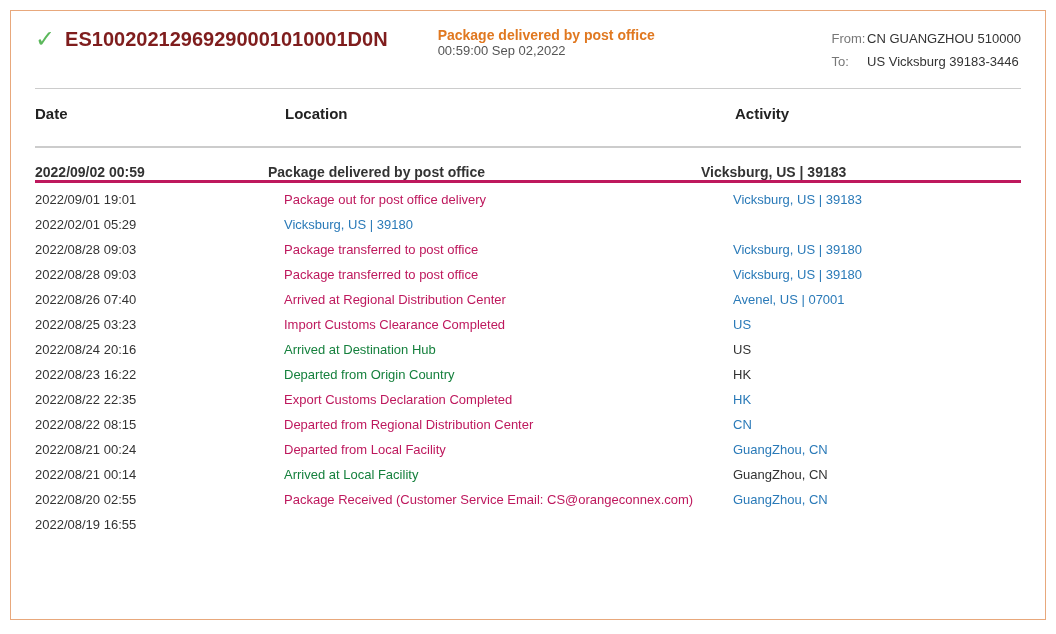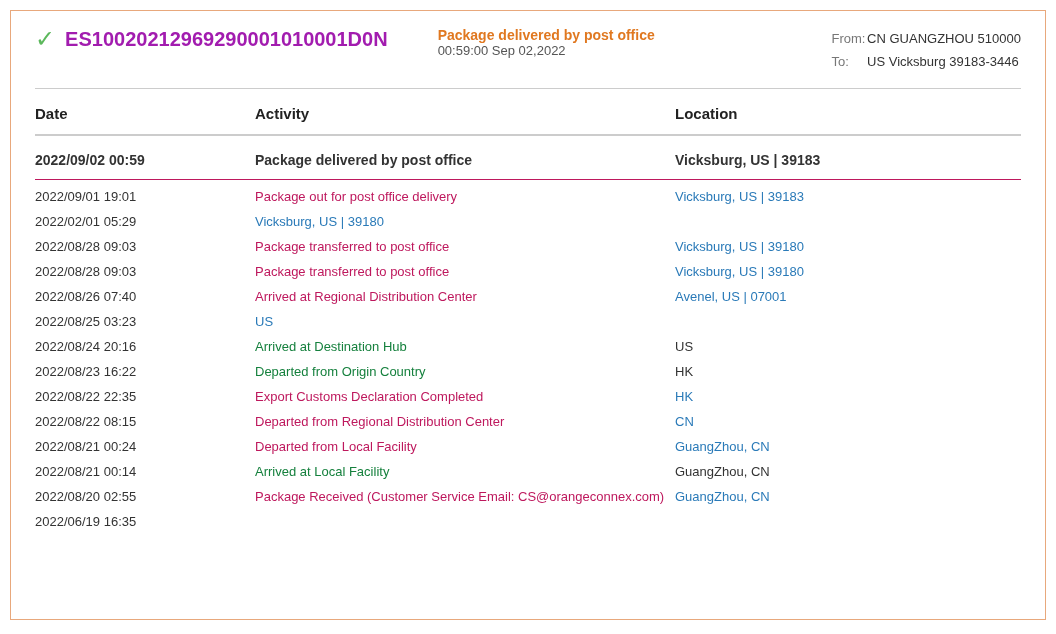--- a/index.html
+++ b/index.html
@@ -29,21 +29,21 @@
       align-items: center;
       gap: 10px;
       flex: 0 0 auto;
     }
     .checkmark {
       color: #5cb85c;
       font-size: 24px;
       line-height: 1;
     }
     .tracking-number {
-      color: #a21caf;
+      color: #7f1d1d;
       font-size: 20px;
       font-weight: bold;
     }
     .header-center {
       flex: 1;
       padding-left: 30px;
     }
     .status-text {
       color: #e07820;
       font-size: 14px;
@@ -68,43 +68,46 @@
       font-weight: normal;
       text-align: center;
     }
     .table-section {
       margin-top: 16px;
     }
     .table-header {
       display: grid;
       grid-template-columns: 220px 420px 1fr;
       border-bottom: 2px solid #ccc;
-      padding-bottom: 12px;
+      padding-bottom: 24px;
       margin-bottom: 8px;
+      gap: 30px;
     }
     .col-head {
       font-size: 15px;
       font-weight: bold;
       color: #222;
     }
     .data-row {
       display: grid;
       grid-template-columns: 220px 420px 1fr;
       padding: 5px 0;
       align-items: baseline;
     }
     .data-row.bold-row {
       font-weight: bold;
       font-size: 14px;
-      padding: 8px 0 11px 0;
-      border-bottom: 1px solid #be185d;
+      padding: 8px 0 0 0;
+      border-bottom: 3px solid #be185d;
       margin-bottom: 4px;
+      gap: 13px;
     }
     .data-row:not(.bold-row) {
       border-bottom: none;
+      gap: 29px;
     }
     .cell-date {
       color: #333;
     }
     .cell-date.bold-row-cell {
       font-weight: bold;
     }
     .cell-activity {
       color: #15803d;
     }
@@ -145,22 +148,22 @@
       <div>
         <span class="label">To:</span>
         <span class="value">US  Vicksburg      39183-3446</span>
       </div>
     </div>
   </div>
 
   <div class="table-section">
     <div class="table-header">
       <div class="col-head">Date</div>
+      <div class="col-head">Location</div>
       <div class="col-head">Activity</div>
-      <div class="col-head">Location</div>
     </div>
     <div id="table-body">
         <div class="data-row bold-row">
           <div class="cell-date bold-row-cell">2022/09/02 00:59</div>
           <div class="cell-activity bold-row-cell">Package delivered by post office</div>
           <div class="cell-location bold-row-cell">Vicksburg, US | 39183</div>
         </div>
         <div class="data-row">
           <div class="cell-date">2022/09/01 19:01</div>
           <div class="cell-activity blue">Package out for post office delivery</div>
@@ -180,20 +183,21 @@
           <div class="cell-activity blue">Package transferred to post office</div>
           <div class="cell-location">Vicksburg, US | 39180</div>
         </div>
         <div class="data-row">
           <div class="cell-date">2022/08/26 07:40</div>
           <div class="cell-activity blue">Arrived at Regional Distribution Center</div>
           <div class="cell-location">Avenel, US | 07001</div>
         </div>
         <div class="data-row">
           <div class="cell-date">2022/08/25 03:23</div>
+          <div class="cell-activity blue">Import Customs Clearance Completed</div>
           <div class="cell-location">US</div>
         </div>
         <div class="data-row">
           <div class="cell-date">2022/08/24 20:16</div>
           <div class="cell-activity">Arrived at Destination Hub</div>
           <div class="cell-location" style="color: rgb(51, 51, 51);">US</div>
         </div>
         <div class="data-row">
           <div class="cell-date">2022/08/23 16:22</div>
           <div class="cell-activity">Departed from Origin Country</div>
@@ -218,18 +222,18 @@
           <div class="cell-date">2022/08/21 00:14</div>
           <div class="cell-activity">Arrived at Local Facility</div>
           <div class="cell-location" style="color: rgb(51, 51, 51);">GuangZhou, CN</div>
         </div>
         <div class="data-row">
           <div class="cell-date">2022/08/20 02:55</div>
           <div class="cell-activity blue">Package Received (Customer Service Email: CS@orangeconnex.com)</div>
           <div class="cell-location">GuangZhou, CN</div>
         </div>
         <div class="data-row">
-          <div class="cell-date">2022/06/19 16:35</div>
+          <div class="cell-date">2022/08/19 16:55</div>
           <div class="cell-location" style="color: rgb(51, 51, 51);"></div>
         </div>
       </div>
   </div>
 </div>
 
 </body></html>

